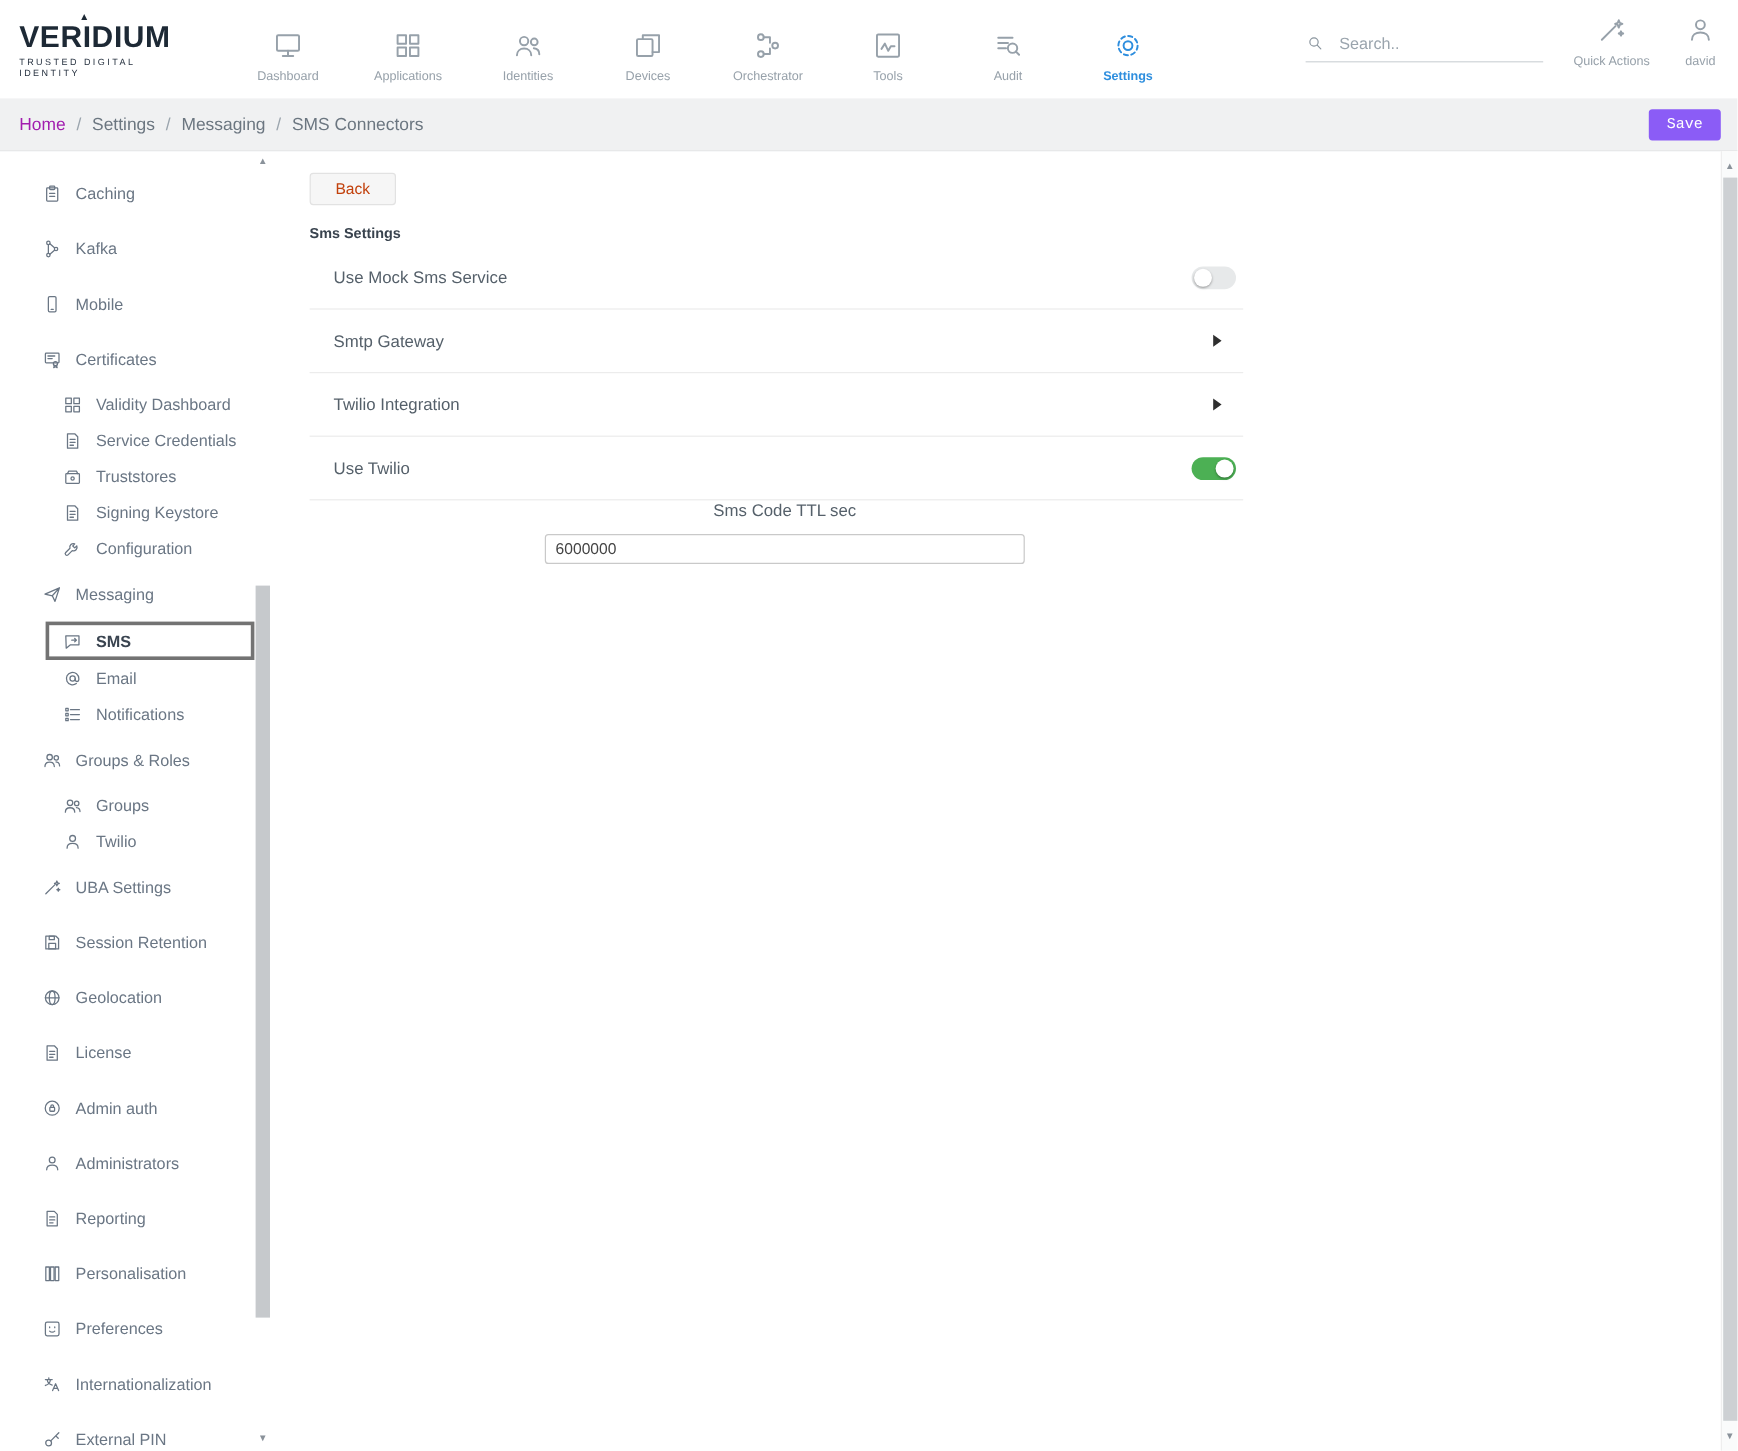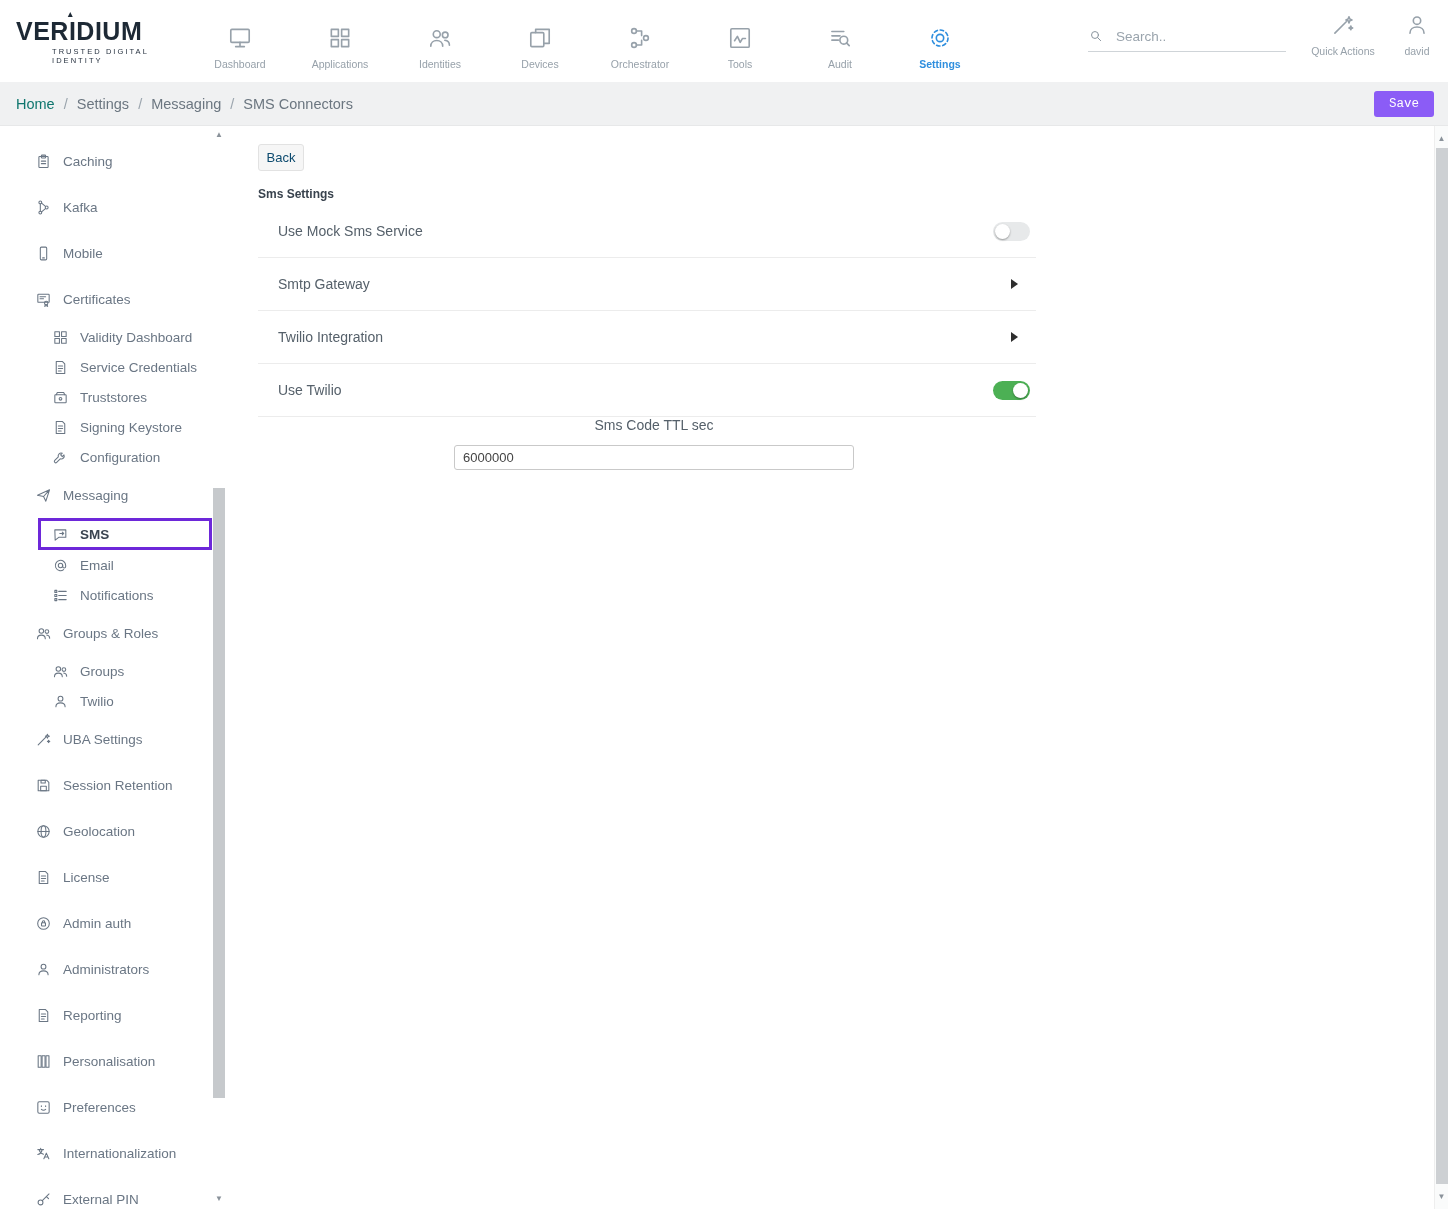--- a/index.html
+++ b/index.html
@@ -11,64 +11,64 @@
     stroke-linecap:round; stroke-linejoin:round; }
   svg.ic  { width:26px; height:26px; }
   svg.sic { width:17px; height:17px; margin-right:11px; flex:none; }
   svg.mic { width:16px; height:16px; }
 
   
   .topbar { height:82px; background:#fff; display:flex; align-items:center; position:relative; }
   .logo { margin-left:16px; width:150px; cursor:pointer; }
   .logo-name { font-size:25px; font-weight:bold; color:#1d2935; letter-spacing:.5px; position:relative; }
   .logo-caret { position:absolute; left:52px; top:-8px; font-size:9px; color:#1d2935; }
-  .logo-tag { font-size:7.5px; letter-spacing:2.05px; color:#273240; margin-top:1px;margin-left:36px; }
+  .logo-tag { font-size:7.5px; letter-spacing:2.05px; color:#273240; margin-top:1px; }
   .nav { display:flex; margin-left:24px; }
   .nav-item { width:100px; display:flex; flex-direction:column; align-items:center; color:#97a1aa; cursor:pointer; padding-top:12px; }
   .nav-item .lbl { font-size:10.5px; margin-top:7px; }
   .nav-item.active { color:#2e8ede; }
   .nav-item.active .lbl { font-weight:bold; }
   .search-wrap { position:absolute; left:1088px; top:28px; width:198px; display:flex; align-items:center;
     border-bottom:1px solid #cfd4d8; padding-bottom:7px; color:#8a959e; }
   .search-input { border:none; outline:none; font-size:13.5px; margin-left:12px; width:155px; color:#556; background:transparent; font-family:inherit; }
   .search-input::placeholder { color:#9aa4ad; }
   .quick { position:absolute; left:1303px; top:0; width:80px; }
   .usr { position:absolute; left:1389px; top:0; width:56px; }
 
   
   .crumbbar { height:44px; background:#f0f1f2; border-bottom:1px solid #e7e8e9;
     display:flex; align-items:center; padding-left:16px; position:relative; font-size:14.5px; }
   .crumb { color:#6b7680; cursor:pointer; }
-  .crumb.link { color:#0f766e; }
+  .crumb.link { color:#a21caf; }
   .crumb.current { cursor:default; }
   .sep { color:#9aa4ad; margin:0 9px; }
   .save-btn { position:absolute; right:14px; top:9px; width:60px; height:26px; background:#8b5cf6;
     border:none; border-radius:3px; color:#fff; font-size:12.5px; cursor:pointer; font-family:Liberation Mono, monospace; }
 
   
   .body { display:flex; height:1083px; position:relative; }
 
   
   .sidebar { width:226px; position:relative; padding-top:12px; flex:none; }
   .side-item { display:flex; align-items:center; cursor:pointer; color:#6a7684; }
   .side-item .lbl { font-size:13.5px; white-space:nowrap; }
   .side-item.lvl1 { height:46px; padding-left:35px; }
   .side-item.lvl2 { height:30px; padding-left:52px; }
   .side-item.selected { height:32px; margin-left:38px; width:174px; padding-left:11px;
-    border:3px solid #6d28d9; }
+    border:3px solid #737373; }
   .side-item.selected .lbl { font-weight:bold; color:#3a4450; }
   .side-scroll { position:absolute; right:0; top:0; width:14px; height:100%; }
   .side-scroll .arr { position:absolute; left:0; width:14px; text-align:center; font-size:8px; color:#8a929a; cursor:pointer; }
   .side-scroll .arr.up { top:4px; } .side-scroll .arr.down { bottom:6px; }
   .side-thumb { position:absolute; left:1px; top:362px; width:12px; height:610px; background:#c6c9cc; cursor:pointer; }
 
   
   .main { flex:1; padding:18px 0 0 32px; }
-  .back-btn { width:46px; height:27px; background:#f6f6f6; border:1px solid #e2e2e2; border-radius:3px;
-    color:#0c4a6e; font-size:13px; cursor:pointer; font-family:inherit; }
+  .back-btn { width:72px; height:27px; background:#f6f6f6; border:1px solid #e2e2e2; border-radius:3px;
+    color:#c2410c; font-size:13px; cursor:pointer; font-family:inherit; }
   .content-title { font-size:12px; font-weight:bold; color:#39434e; margin-top:16px; }
   .rows { width:778px; margin-top:4px; }
   .row { height:53px; display:flex; align-items:center; justify-content:space-between;
     border-bottom:1px solid #ececec; padding:0 6px 0 20px; }
   .row.last { border-bottom:none;flex-direction:column; }
   .row-label { font-size:14px; color:#55606a; }
   .toggle { width:37px; height:19px; border-radius:10px; background:#e7e9ea; position:relative; cursor:pointer; flex:none; }
   .toggle .knob { position:absolute; top:2px; left:2px; width:15px; height:15px; border-radius:50%;
     background:#fff; box-shadow:0 1px 2px rgba(0,0,0,.35); }
   .toggle.on { background:#4cb054; }

